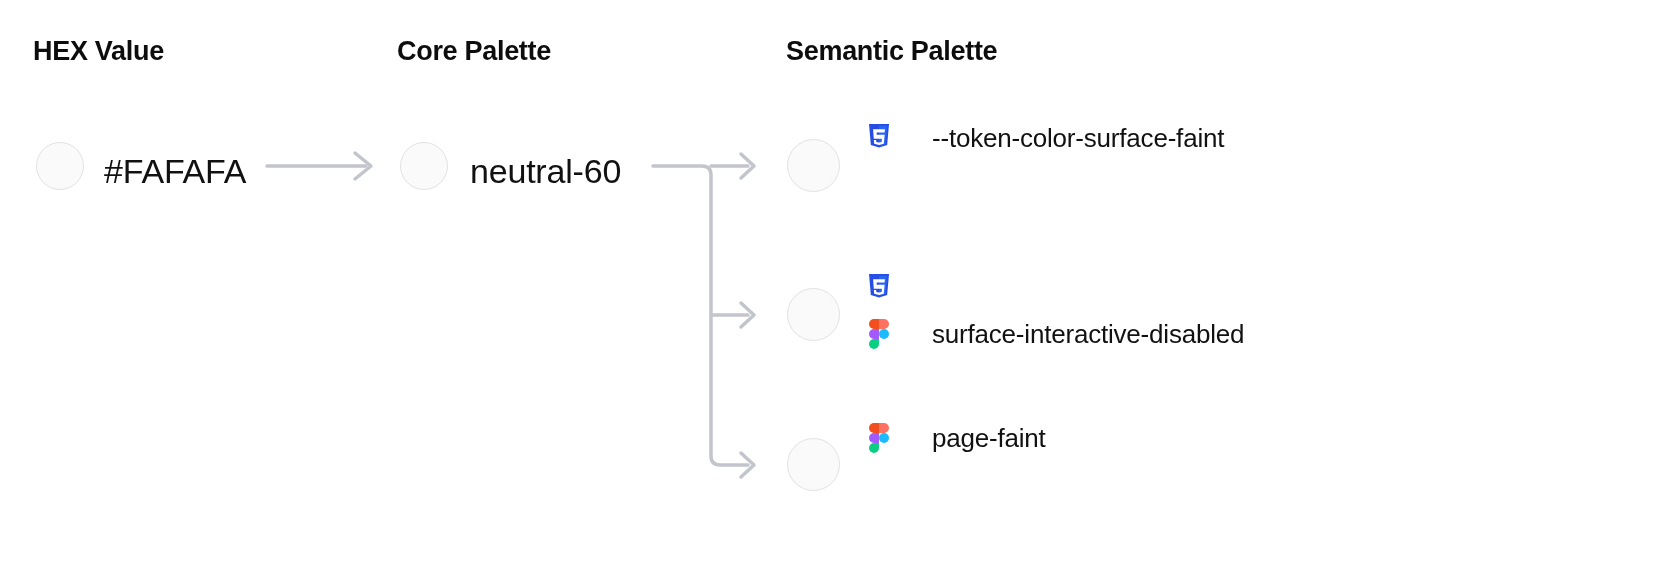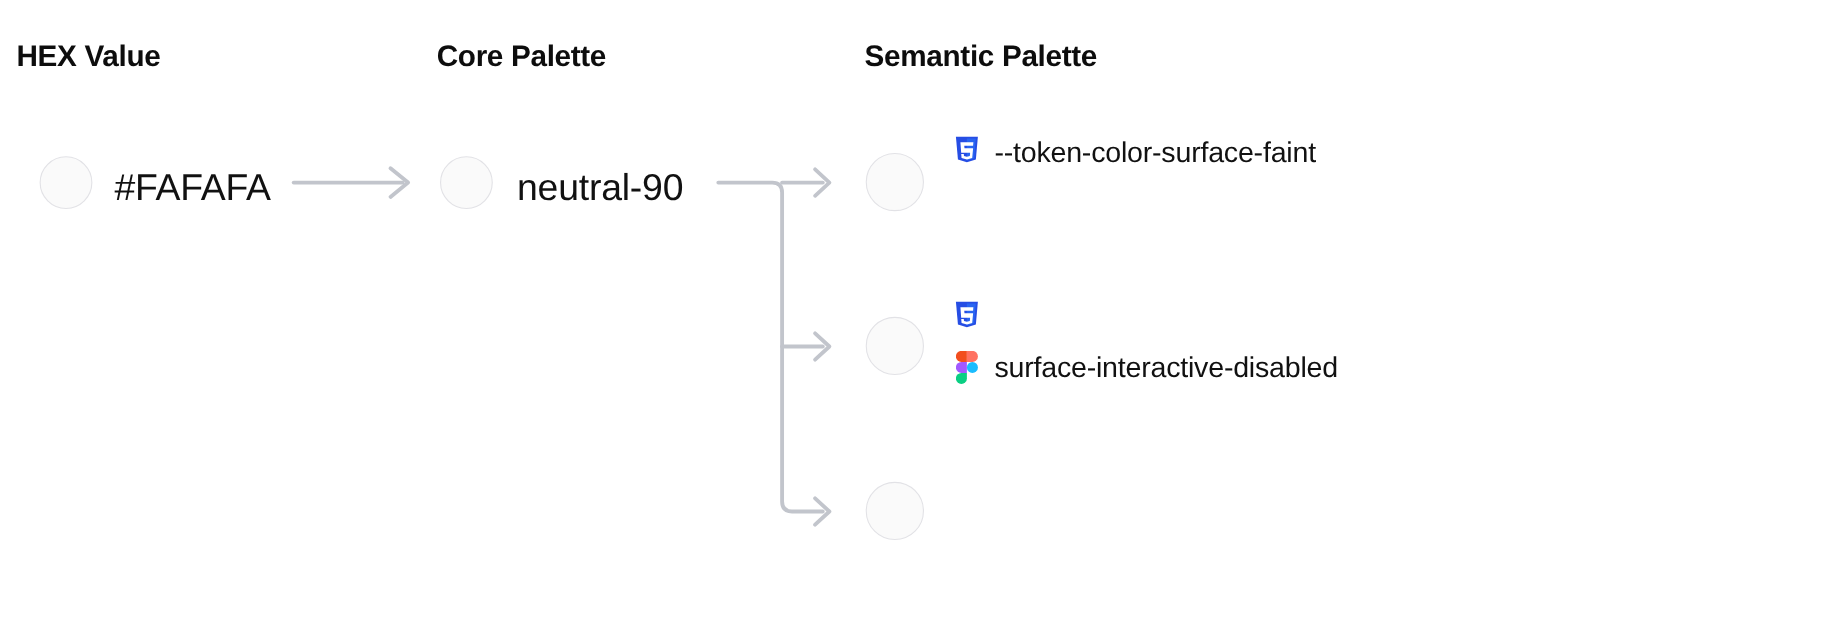--- a/index.html
+++ b/index.html
@@ -24,21 +24,21 @@
   
   .col-heading {
     position: absolute;
     font-size: 27px;
     font-weight: 700;
     color: #0d0d0d;
     letter-spacing: -0.3px;
     white-space: nowrap;
     line-height: 1;
   }
-  #heading-hex      { left: 15px;  top: 38px; text-align: center; }
+  #heading-hex      { left: 33px;  top: 38px; text-align: center; }
   #heading-core     { left: 397px; top: 38px; }
   #heading-semantic { left: 786px; top: 38px; }
 
   
   .swatch {
     position: absolute;
     width: 48px;
     height: 48px;
     border-radius: 50%;
     background: #fafafa;
@@ -100,20 +100,21 @@
     margin-right: 11px;
   }
   .sem-icon svg { display: block; }
 
   .sem-text {
     font-size: 26px;
     font-weight: 400;
     color: #111111;
     letter-spacing: -0.2px;
     line-height: 1;
+    margin-left: 28px;
   }
   .sem-text.css-token { font-weight: 500; }
 </style>
 </head>
 <body>
 
 <div id="canvas">
 
   <div id="heading-hex" class="col-heading">HEX Value</div>
 
@@ -142,21 +143,21 @@
     </g>
     <g>
       <polyline points="741,453 754,465 741,477" fill="none" stroke="#C2C5CC" stroke-width="3.5" stroke-linecap="round" stroke-linejoin="round"></polyline>
     </g>
   </svg>
 
   <div id="swatch-hex" class="swatch" style="background: rgb(250, 250, 250); border-color: rgb(226, 226, 230);"></div>
   <div id="label-hex" class="value-label">#FAFAFA</div>
 
   <div id="swatch-core" class="swatch" style="background: rgb(250, 250, 250); border-color: rgb(226, 226, 230);"></div>
-  <div id="label-core" class="value-label">neutral-90</div>
+  <div id="label-core" class="value-label">neutral-60</div>
 
   <div id="swatch-sem-0" class="swatch swatch-sem" style="background: rgb(250, 250, 250); border-color: rgb(226, 226, 230);"></div>
   <div id="swatch-sem-1" class="swatch swatch-sem" style="background: rgb(250, 250, 250); border-color: rgb(226, 226, 230);"></div>
   <div id="swatch-sem-2" class="swatch swatch-sem" style="background: rgb(250, 250, 250); border-color: rgb(226, 226, 230);"></div>
 
   <div id="sem-row-0" class="sem-row">
     <div class="sem-line">
       <span class="sem-icon">
         <svg width="24" height="28" viewBox="0 0 24 28" aria-hidden="true">
           <path d="M2 0 h20 l-1.85 21.1 L12 23.6 L3.85 21.1 Z" fill="#264DE4"></path>
@@ -186,15 +187,27 @@
           <path d="M5 10 h5 v10 h-5 a5 5 0 0 1 0-10 z" fill="#A259FF"></path>
           <circle cx="15" cy="15" r="5" fill="#1ABCFE"></circle>
           <path d="M5 20 h5 v5 a5 5 0 1 1 -5 -5 z" fill="#0ACF83"></path>
         </svg>
       </span>
       <span class="sem-text">surface-interactive-disabled</span>
     </div>
   </div>
 
   <div id="sem-row-2" class="sem-row">
+    <div class="sem-line">
+      <span class="sem-icon">
+        <svg width="20" height="30" viewBox="0 0 20 30" aria-hidden="true">
+          <path d="M5 0 h5 v10 h-5 a5 5 0 0 1 0-10 z" fill="#F24E1E"></path>
+          <path d="M10 0 h5 a5 5 0 0 1 0 10 h-5 z" fill="#FF7262"></path>
+          <path d="M5 10 h5 v10 h-5 a5 5 0 0 1 0-10 z" fill="#A259FF"></path>
+          <circle cx="15" cy="15" r="5" fill="#1ABCFE"></circle>
+          <path d="M5 20 h5 v5 a5 5 0 1 1 -5 -5 z" fill="#0ACF83"></path>
+        </svg>
+      </span>
+      <span class="sem-text">page-faint</span>
+    </div>
   </div>
 
 </div>
 
 </body></html>

